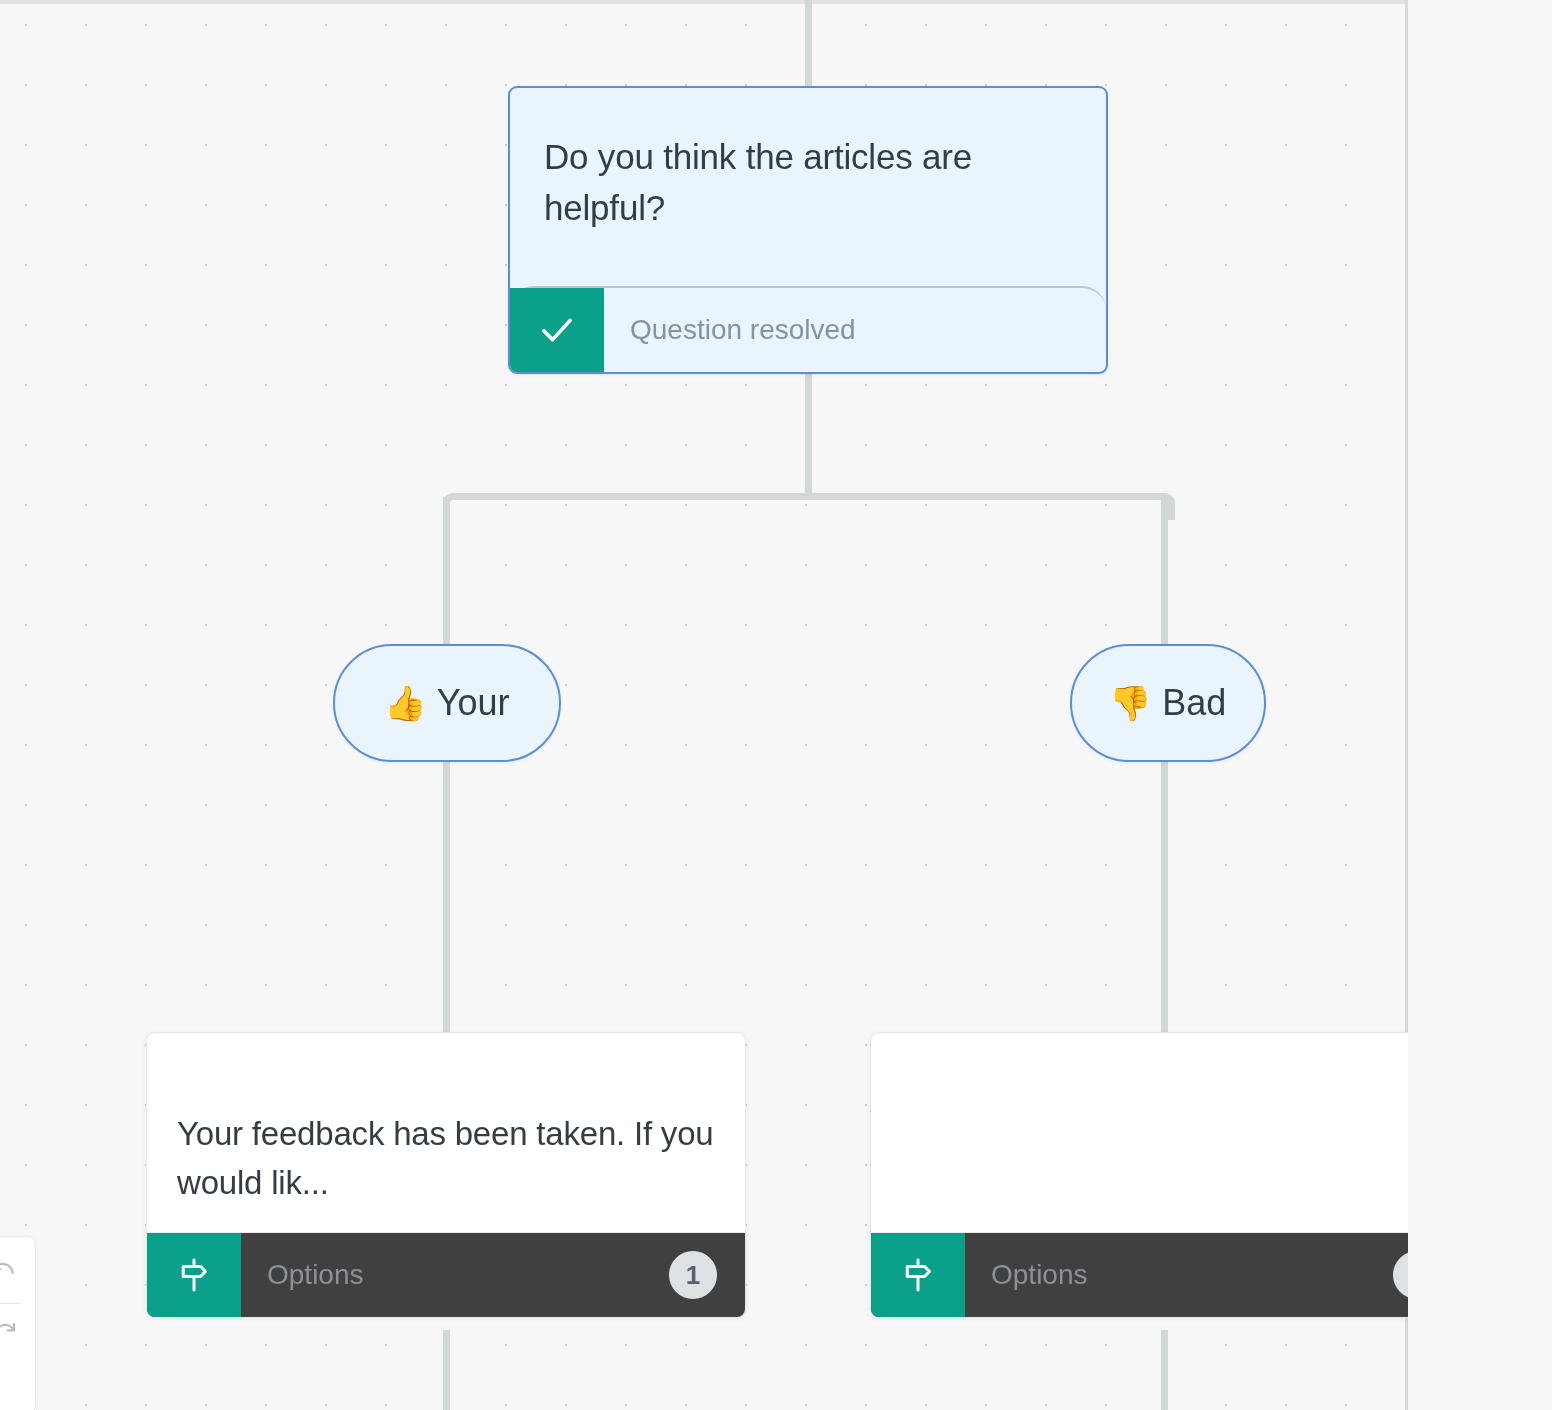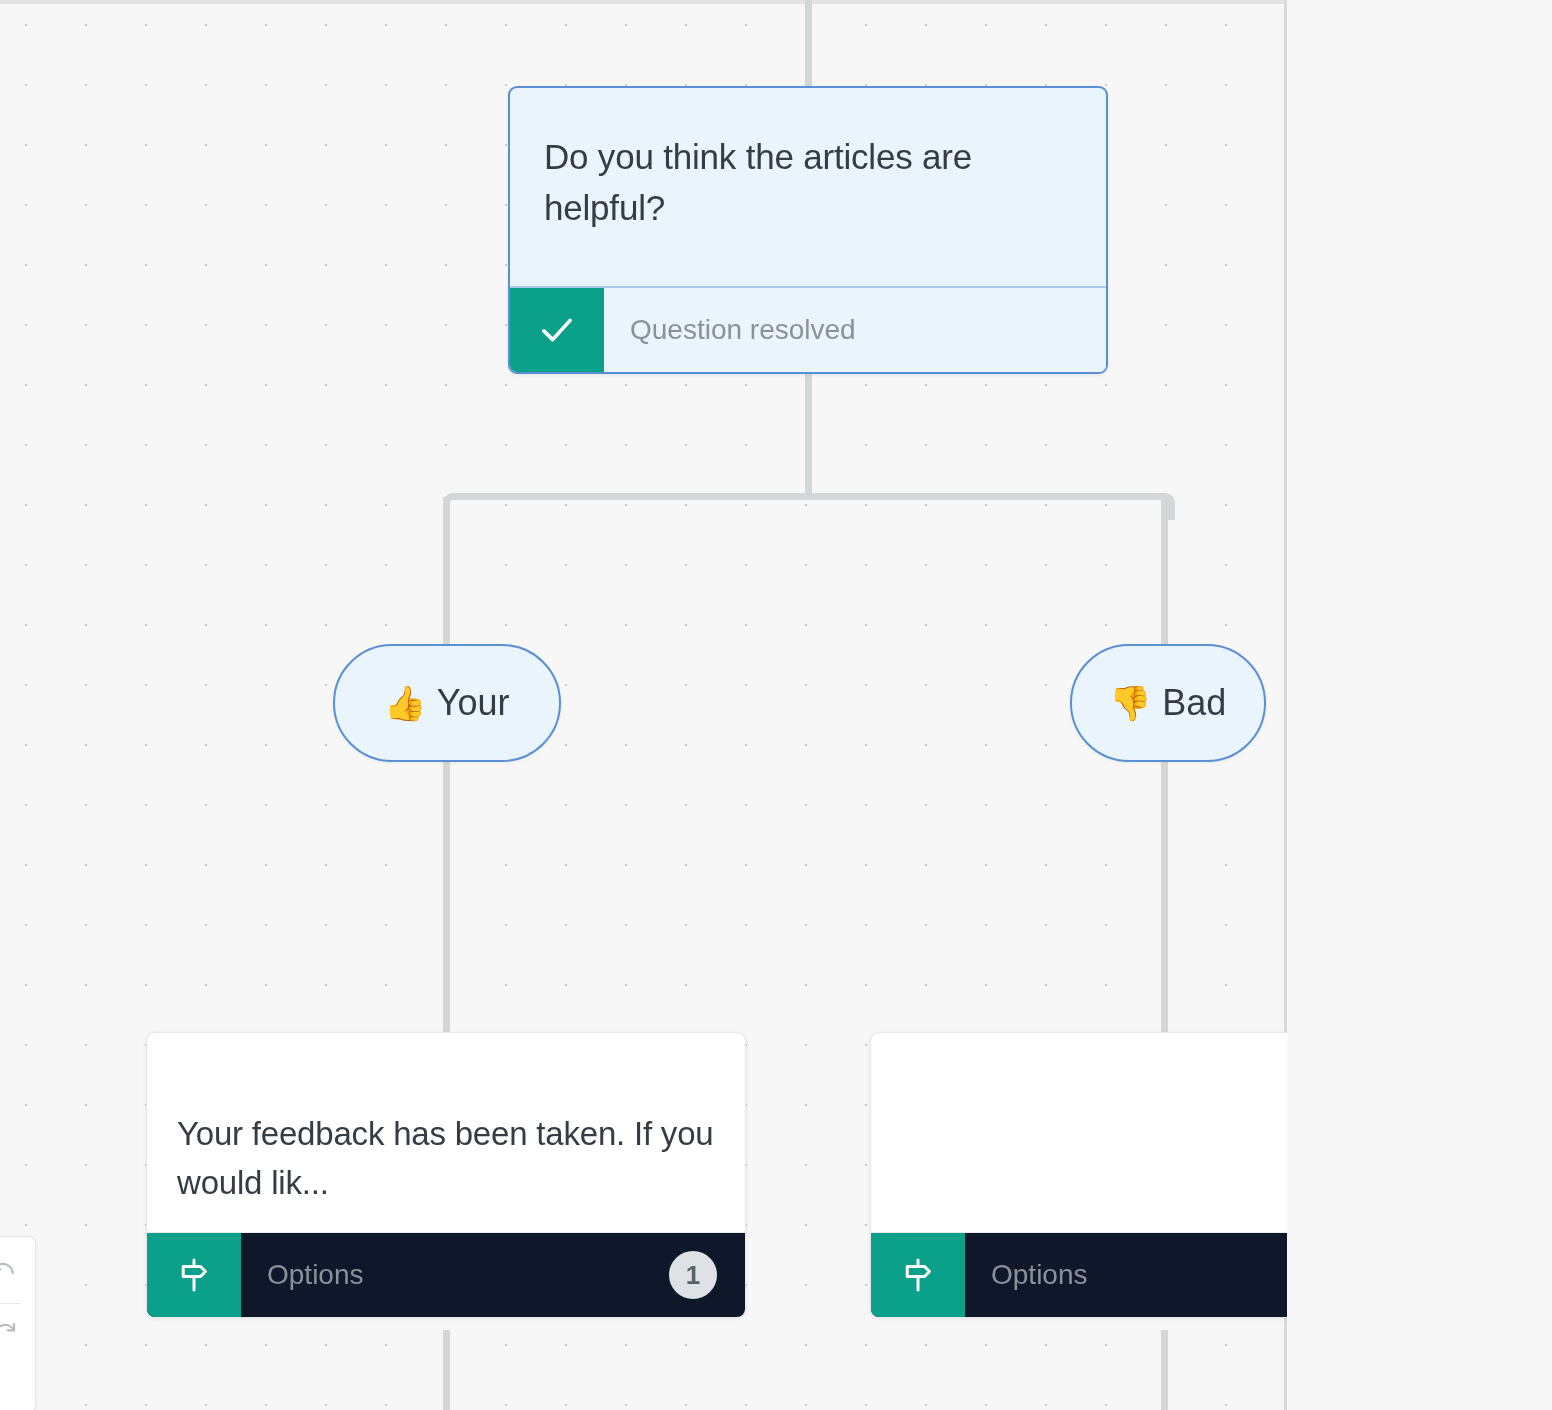--- a/index.html
+++ b/index.html
@@ -7,21 +7,21 @@
     padding: 0;
     width: 1552px;
     height: 1410px;
     overflow: hidden;
     font-family: "Liberation Sans", sans-serif;
     background: #f7f7f7;
   }
 
   #canvas {
     position: relative;
-    width: 1287px;
+    width: 1408px;
     height: 1410px;
     background-color: #f7f7f7;
     background-image: radial-gradient(circle at 1px 1px, #c9c9c9 1.1px, transparent 1.2px);
     background-size: 60px 60px;
     background-position: 25px 24px;
     overflow: hidden;
   }
 
   
   .top-edge {
@@ -82,20 +82,21 @@
     letter-spacing: -0.2px;
   }
   .node-question .footer {
     position: absolute;
     left: 0; right: 0; bottom: 0;
     height: 84px;
     display: flex;
     align-items: stretch;
     border-top: 2px solid #a8cbe8;
     background: #eaf4fc;
+    border-radius: 24px;
   }
   .footer-icon {
     width: 94px;
     background: #0aa08a;
     display: flex;
     align-items: center;
     justify-content: center;
     flex: 0 0 94px;
   }
   .footer-label {
@@ -169,21 +170,21 @@
     letter-spacing: -0.2px;
     margin-top: 35px;
   }
   .node-message .footer {
     position: absolute;
     left: 0; right: 0; bottom: 0;
     height: 84px;
     display: flex;
     align-items: stretch;
     border-top: 1px solid #ececec;
-    background: #0f172a;
+    background: #404040;
   }
   .msg-left  { left: 146px; top: 1032px; }
   .msg-right { left: 870px; top: 1032px; }
 
   
   .left-toolbar {
     position: absolute;
     left: -28px;
     top: 1236px;
     width: 64px;

